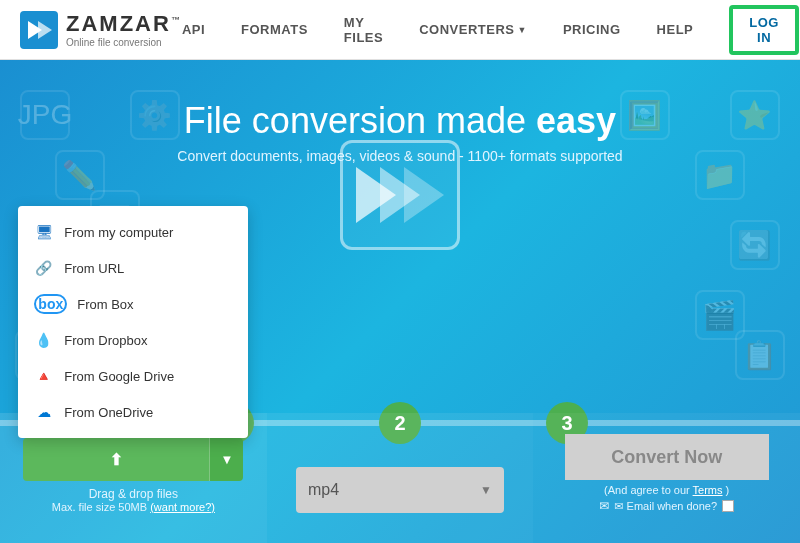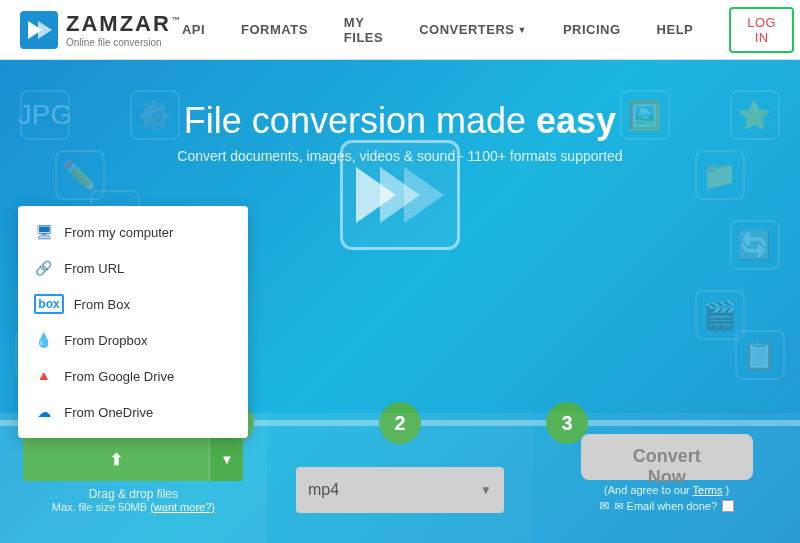--- a/index.html
+++ b/index.html
@@ -60,27 +60,27 @@
     .nav .converters-link {
       display: flex;
       align-items: center;
       gap: 3px;
     }
     .nav .converters-link .caret {
       font-size: 9px;
       color: #555;
     }
     .login-btn {
-      border: 2px solid #22c55e;
-      color: #ef4444;
+      border: 4px solid #22c55e;
+      color: #0369a1;
       background: #fff;
       padding: 6px 16px;
       border-radius: 4px;
       font-size: 13px;
-      font-weight: normal;
+      font-weight: bold;
       cursor: pointer;
       letter-spacing: 0.5px;
     }
 
     
     .hero {
       background: linear-gradient(135deg, #1a8fd1 0%, #1cb5e0 50%, #2196d3 100%);
       width: 100%;
       height: 483px;
       position: relative;
@@ -364,23 +364,23 @@
       justify-content: flex-end;
       padding-bottom: 30px;
     }
     .convert-btn {
       background: #d0d0d0;
       color: #888;
       border: none;
       padding: 12px 40px;
       font-size: 18px;
       font-weight: bold;
-      border-radius: 8px;
+      border-radius: 0;
       cursor: pointer;
-      width: 172px;
+      width: 204px;
       height: 46px;
     }
     .agree-text {
       color: #e0f4ff;
       font-size: 11px;
       margin-top: 4px;
     }
     .agree-text a {
       color: #fff;
       text-decoration: underline;
@@ -493,21 +493,21 @@
       <div class="dropdown-menu">
         <div class="dropdown-item">
           <span class="dropdown-icon" style="color:#1a73c1">🖥</span>
           <span>From my computer</span>
         </div>
         <div class="dropdown-item">
           <span class="dropdown-icon" style="color:#1a73c1">🔗</span>
           <span>From URL</span>
         </div>
         <div class="dropdown-item">
-          <span class="dropdown-icon" style="font-size:12px;font-weight:bold;color:#2196f3;border:2px solid #2196f3;border-radius:2px;padding:1px 2px;width:auto;">box</span>
+          <span class="dropdown-icon" style="font-size:14px;font-weight:bold;color:#2196f3;border:2px solid #2196f3;border-radius:10px;padding:1px 2px;width:auto;">box</span>
           <span>From Box</span>
         </div>
         <div class="dropdown-item">
           <span class="dropdown-icon" style="color:#007ee5">💧</span>
           <span>From Dropbox</span>
         </div>
         <div class="dropdown-item">
           <span class="dropdown-icon" style="color:#34a853">🔺</span>
           <span>From Google Drive</span>
         </div>

